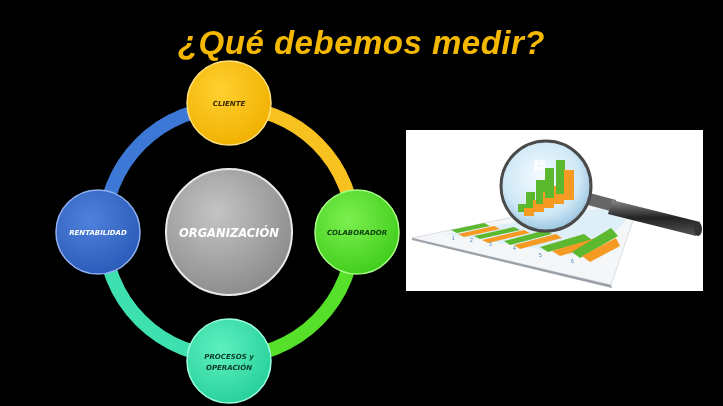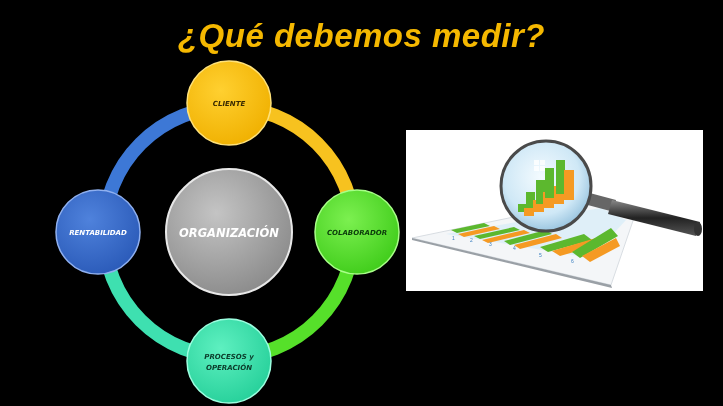--- a/index.html
+++ b/index.html
@@ -1,17 +1,17 @@
 <!DOCTYPE html>
 <html><head>
 <meta charset="utf-8">
 <style>
   html, body { margin:0; padding:0; }
   body { width:723px; height:406px; background:#000; overflow:hidden; position:relative; font-family:"Liberation Sans", sans-serif; }
-  .title { position:absolute; left:0; top:17px; width:723px; text-align:center; color:#f5b800; font-weight:bold; font-style:italic; font-size:33px; letter-spacing:0.5px; }
+  .title { position:absolute; left:0; top:24px; width:723px; text-align:center; color:#f5b800; font-weight:bold; font-style:italic; font-size:33px; letter-spacing:0.5px; }
   .diagram { position:absolute; left:0; top:0; }
   .node-label { font-family:"DejaVu Sans", sans-serif; font-style:italic; font-weight:bold; }
   .panel { position:absolute; left:406px; top:130px; width:297px; height:161px; background:#fff; overflow:hidden; }
 </style>
 </head>
 <body>
 
 <div class="title">¿Qué debemos medir?</div>
 
 <svg class="diagram" width="723" height="406" viewBox="0 0 723 406">

